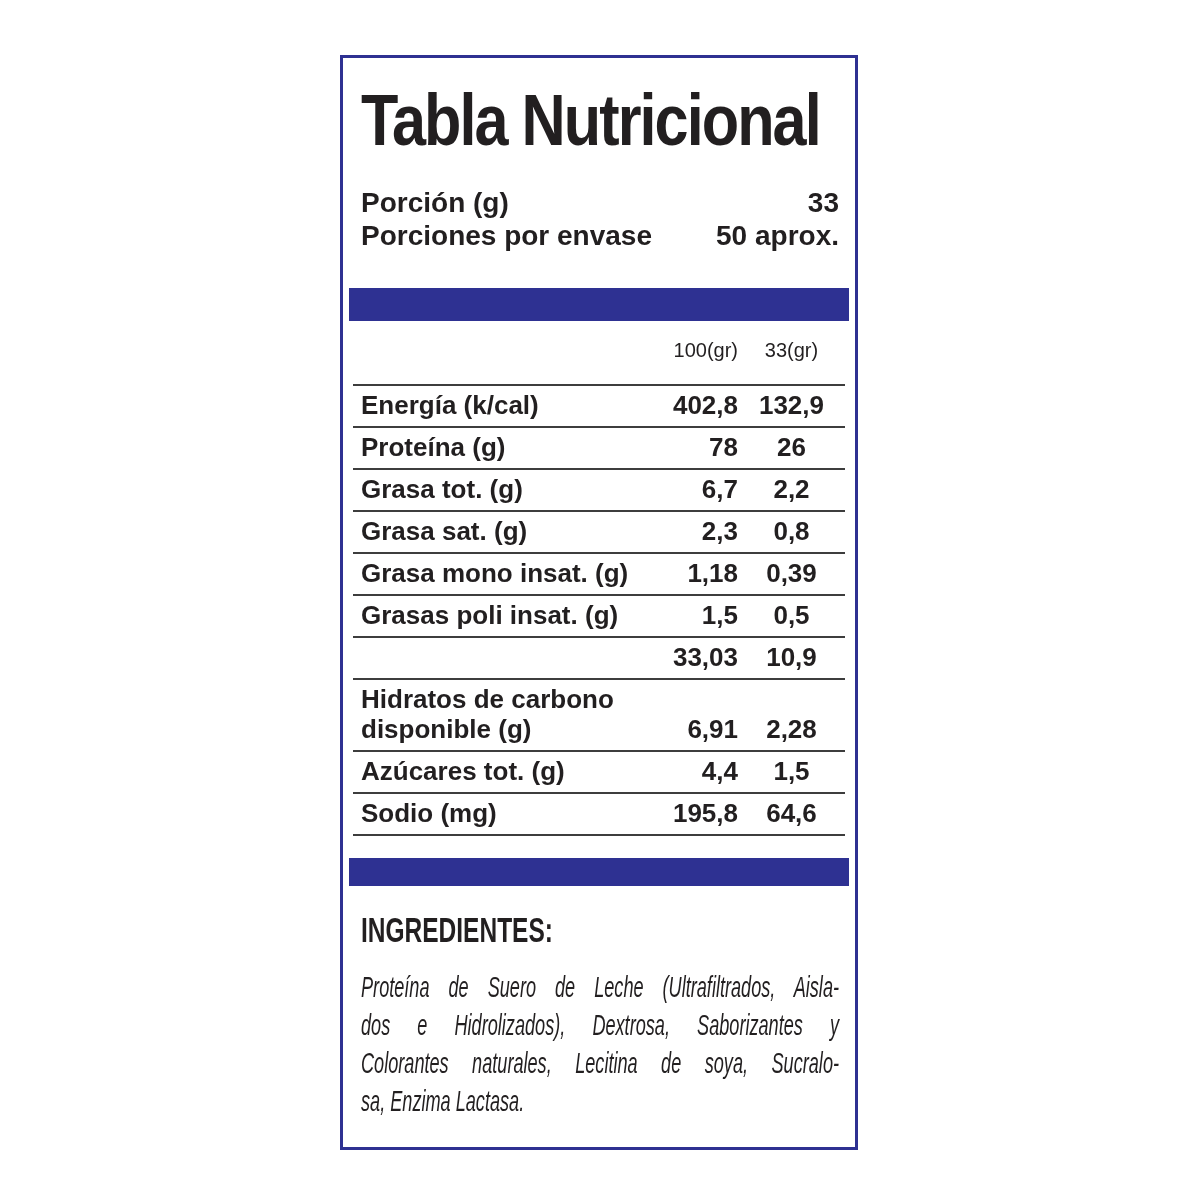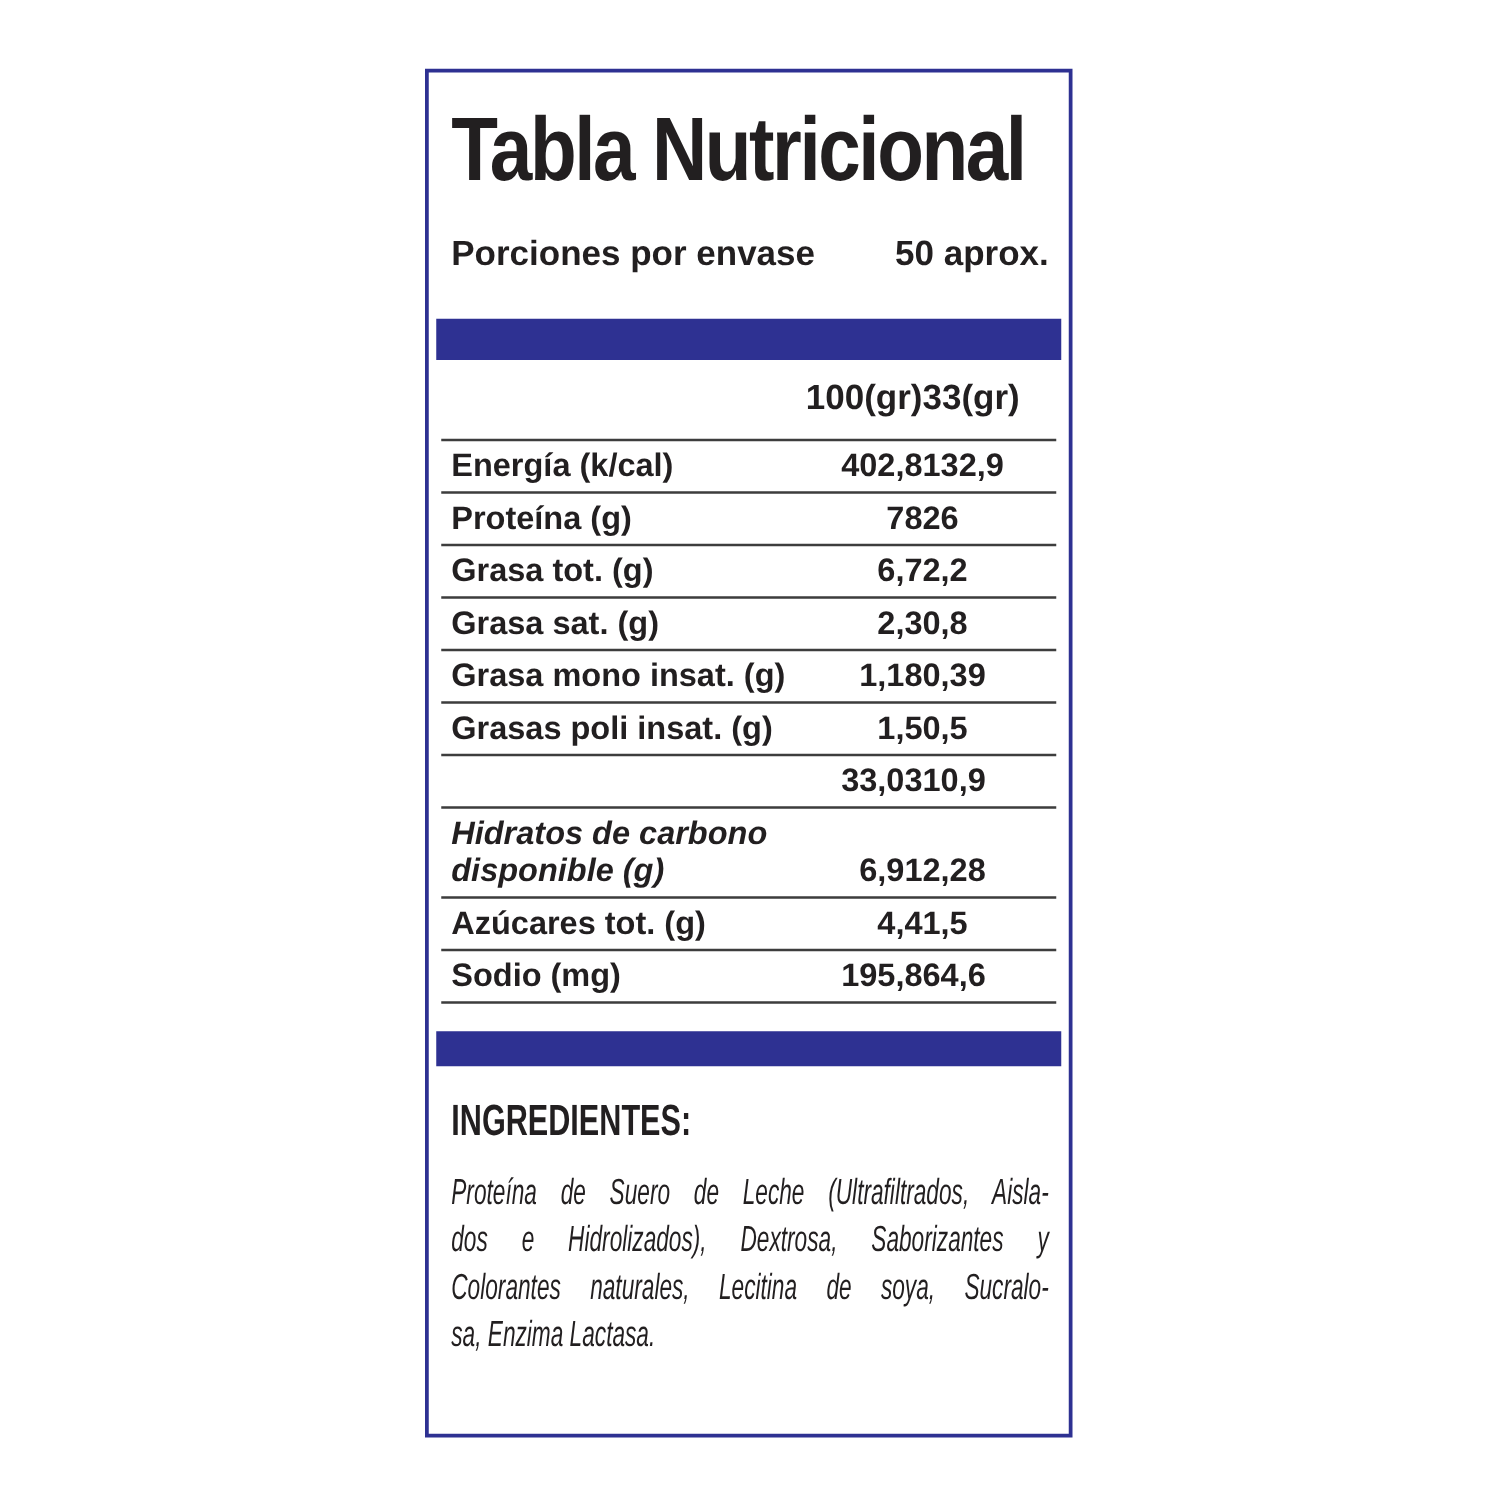--- a/index.html
+++ b/index.html
@@ -54,37 +54,37 @@
     margin: 36px -4px 0 -4px;
     background: var(--accent, #2E3192);
   }
   .bar.bottom { margin-top: 22px; height: 28px; }
 
   .thead {
     display: flex;
     align-items: flex-end;
     padding: 14px 0 18px 8px;
     border-bottom: 2px solid var(--line, #3D3D3D);
-    font-size: 28px;
+    font-size: 20px;
     line-height: 31px;
-    font-weight: bold;
+    font-weight: normal;
   }
   .trow {
     display: flex;
     align-items: flex-end;
     padding: 4px 0 6px 8px;
     border-bottom: 2px solid var(--line, #3D3D3D);
     font-size: 26px;
     line-height: 30px;
     font-weight: bold;
   }
   .c-label { flex: 1 1 auto; min-width: 0; white-space: nowrap; }
-  .tbody div.trow:nth-of-type(8) .c-label { white-space: normal; font-style: italic; }
+  .tbody div.trow:nth-of-type(8) .c-label { white-space: normal; }
   .c-num1 { margin-left: auto; white-space: nowrap; flex-shrink: 0; text-align: right; }
-  .c-num2 { width: 107px; flex-shrink: 0; text-align: left; white-space: nowrap; }
+  .c-num2 { width: 107px; flex-shrink: 0; text-align: center; white-space: nowrap; }
 
   .ing-heading {
     display: inline-block;
     margin: 24px 0 0 8px;
     font-size: 35px;
     line-height: 40px;
     font-weight: bold;
     white-space: nowrap;
     transform: scaleX(0.7);
     transform-origin: 0 0;
@@ -106,20 +106,24 @@
 </head>
 <body>
 
 <div class="canvas">
   <div class="panel">
 
     <div class="title">Tabla Nutricional</div>
 
     <div class="serving-block">
 
+        <div class="serving-row">
+          <span class="s-name">Porción (g)</span>
+          <span class="s-value">33</span>
+        </div>
 
         <div class="serving-row">
           <span class="s-name">Porciones por envase</span>
           <span class="s-value">50 aprox.</span>
         </div>
       </div>
 
     <div class="bar"></div>
 
     <div class="table">

